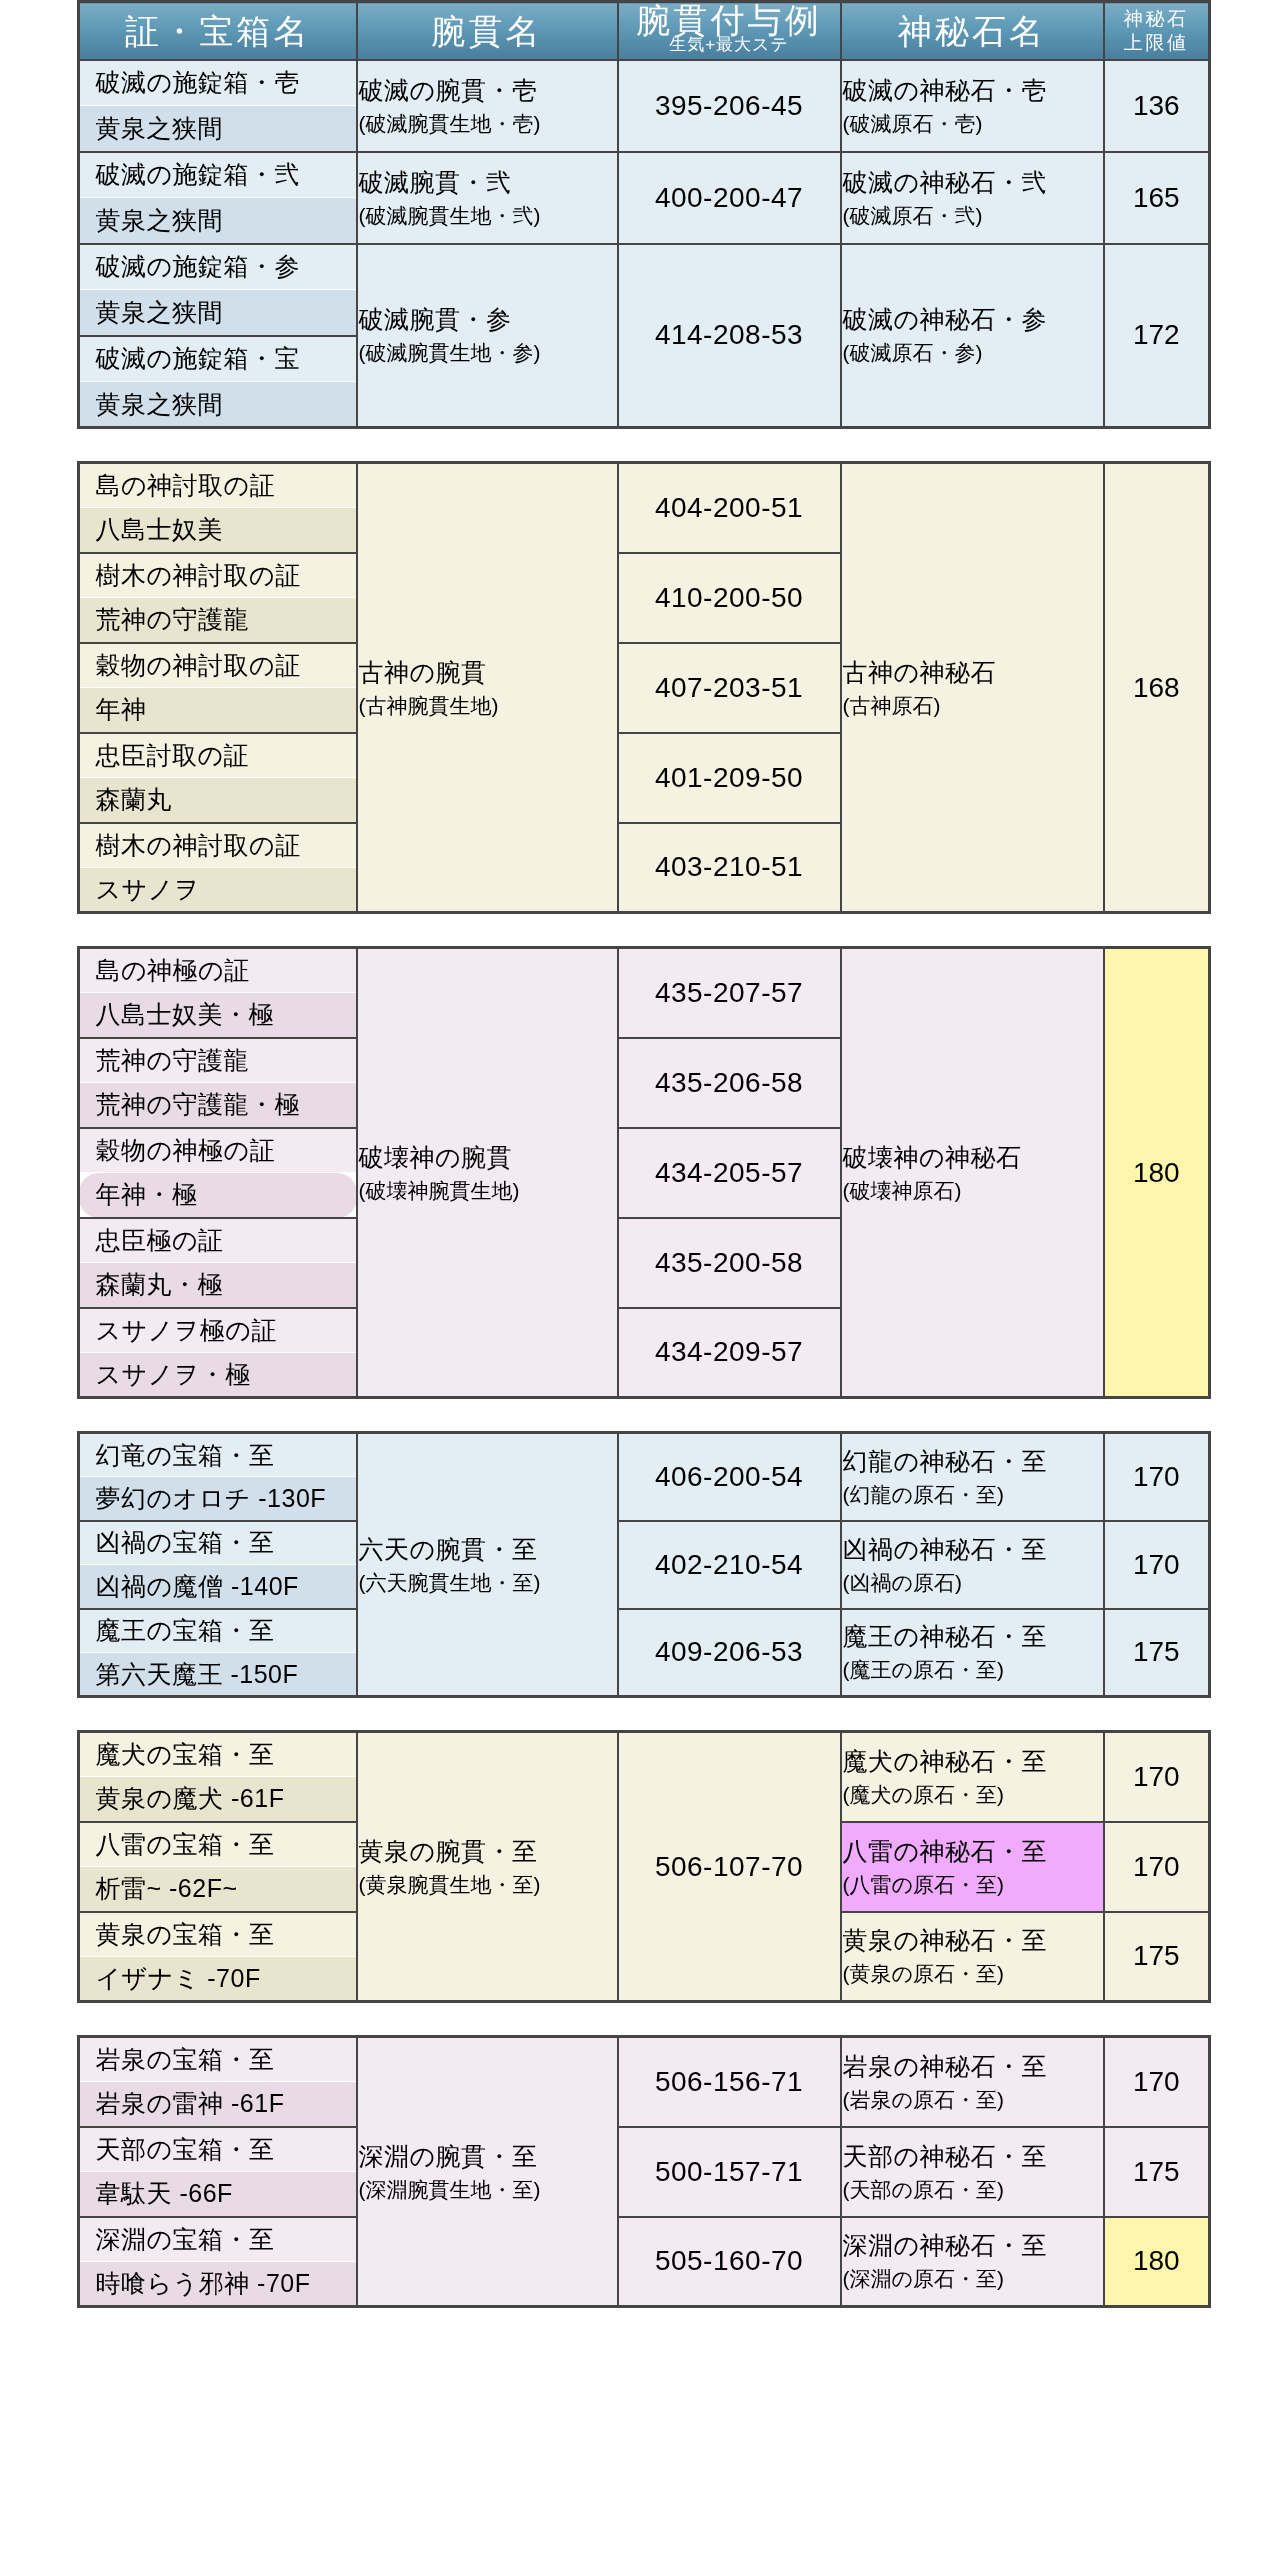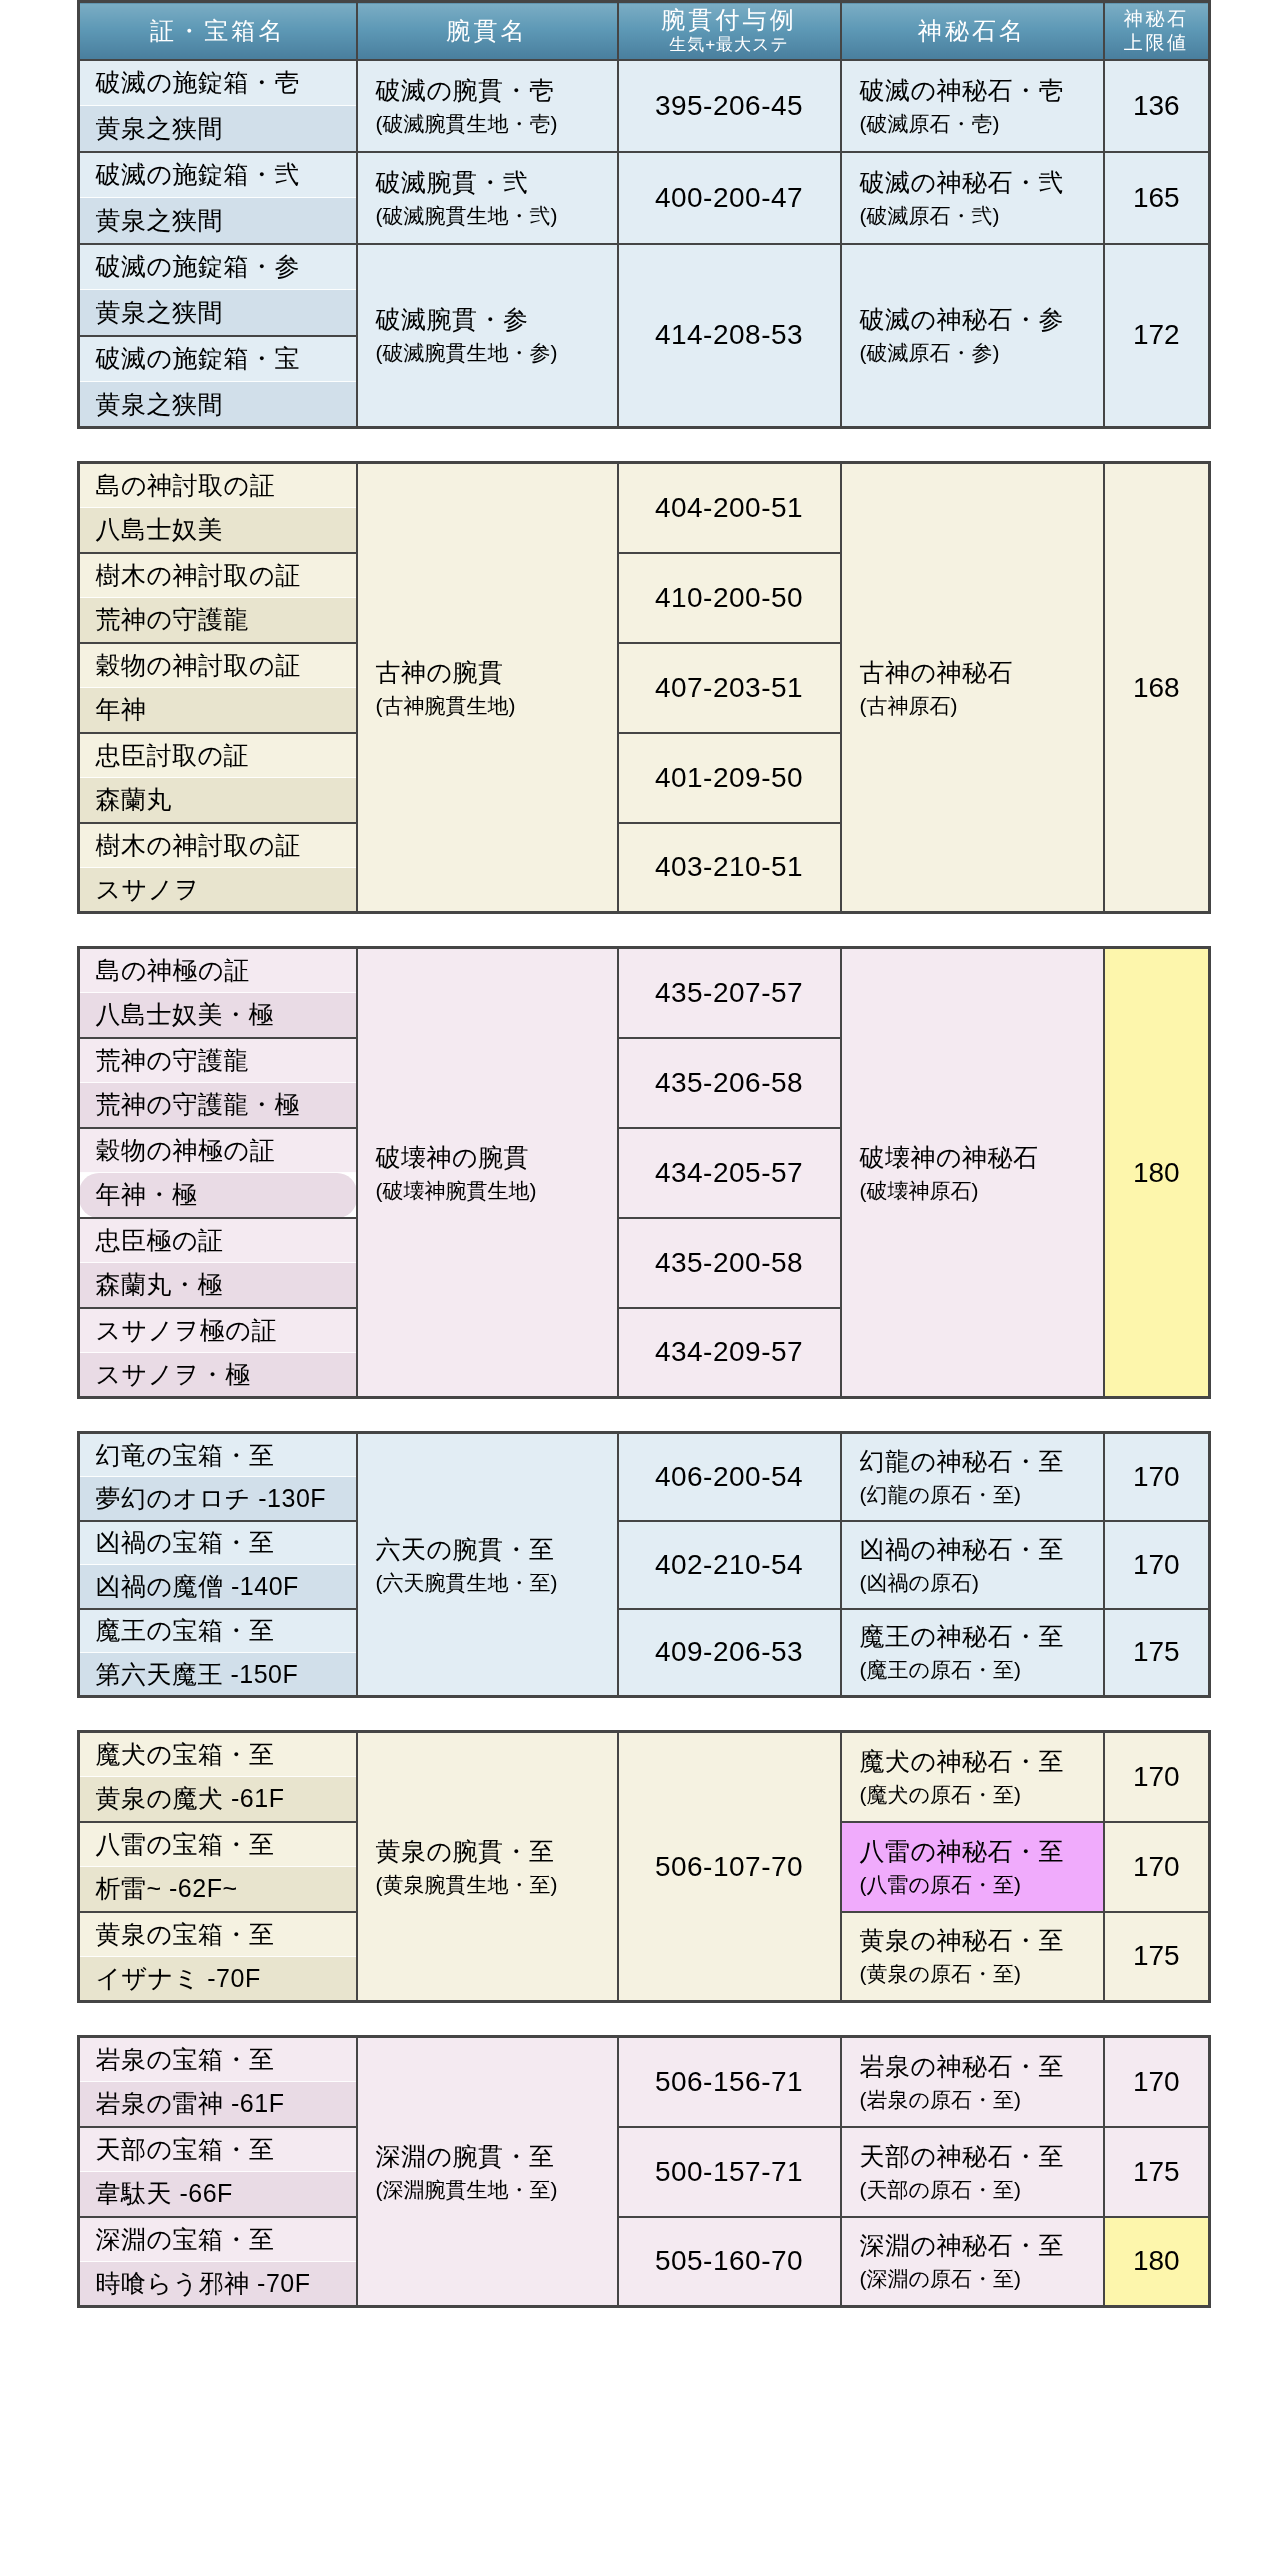--- a/index.html
+++ b/index.html
@@ -18,31 +18,31 @@
   }
   .sheet tr{height:45px;}
   table.s1 tr{height:46px;}
   table.s4 tr{height:44px;}
   .sheet th,.sheet td{padding:0;box-sizing:border-box;}
   .sheet th{
     border:2.1px solid #454545;border-bottom:2.6px solid #454545;
     height:58px;color:#fff;font-weight:500;text-align:center;vertical-align:middle;
     background:linear-gradient(180deg,#7badc4 0%,#5e99b6 45%,#497e9d 100%);
   }
-  .h-main{font-size:24px;letter-spacing:3.1px;line-height:30px;}
+  .h-main{font-size:34px;letter-spacing:3.1px;line-height:30px;}
   .h-sub{font-size:17px;letter-spacing:1px;line-height:20.6px;}
   .h-small{font-size:19px;letter-spacing:2.6px;line-height:24px;}
   .sheet td{
     border-left:2.1px solid #454545;border-right:2.1px solid #454545;
     border-top:2.1px solid #454545;border-bottom:0;vertical-align:middle;
   }
   td.thin-top{border-top:1px solid rgba(255,255,255,.9);}
   td.strong-top{border-top:2.1px solid #454545 !important;}
   td.cert{font-size:25px;text-align:left;padding-left:15.5px;letter-spacing:0.5px;}
-  td.band,td.stone{text-align:left;padding-left:18px;}
+  td.band,td.stone{text-align:left;padding-left:1px;}
   .cell-main{font-size:25px;line-height:36px;letter-spacing:0.5px;}
   .cell-sub{font-size:21px;line-height:32px;letter-spacing:0px;}
   td.value{font-size:28px;text-align:center;letter-spacing:0.5px;}
   td.limit{font-size:28px;text-align:center;}
 </style>
 </head>
 <body>
 
 <div>
   <div id="tables">

